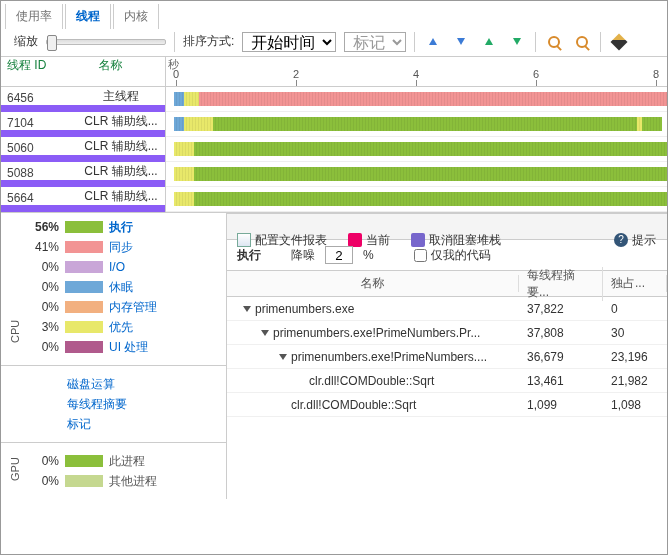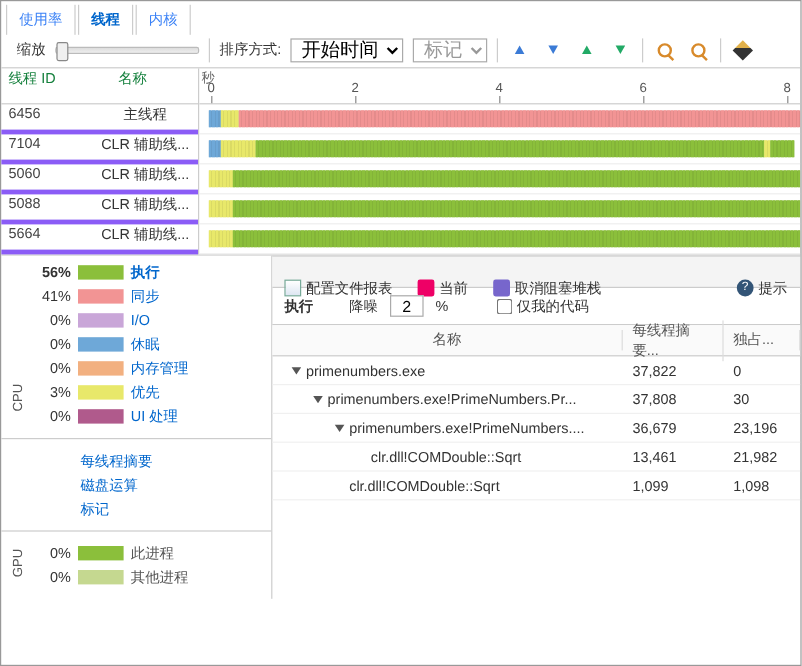--- a/index.html
+++ b/index.html
@@ -1,39 +1,39 @@
 <!DOCTYPE html>
 <html><head>
 <meta charset="utf-8">
 <style>
 * { box-sizing: border-box; margin: 0; padding: 0; }
 body { font-family: "Microsoft YaHei", "Segoe UI", sans-serif; font-size: 12px; color: #333; background: #fff; width: 668px; height: 555px; overflow: hidden; border: 1px solid #999; }
 
 .tabs { height: 26px; display: flex; align-items: center; padding: 4px 4px 0 4px; gap: 2px; }
-.tab { padding: 4px 10px; border-left: 1px solid #ccc; border-right: 1px solid #ccc; cursor: pointer; color: #3b82f6; }
+.tab { padding: 4px 10px; border-left: 1px solid #ccc; border-right: 1px solid #ccc; cursor: pointer; color: #737373; }
 .tab.active { color: #0066cc; font-weight: bold; }
 
 .toolbar { height: 30px; display: flex; align-items: center; padding: 2px 13px; gap: 8px; border-bottom: 1px solid #ccc; }
 .zoom-slider { width: 120px; height: 6px; background: linear-gradient(#ddd,#eee); border: 1px solid #bbb; border-radius: 2px; position: relative; }
 .zoom-thumb { position: absolute; left: 0; top: -5px; width: 10px; height: 16px; background: #f0f0f0; border: 1px solid #888; border-radius: 2px; }
 .toolbar-sep { width: 1px; height: 20px; background: #ccc; }
 .sel { height: 20px; border: 1px solid #aaa; background: #fff; font-size: 16px; padding: 0 4px; }
 .tbtn { width: 20px; height: 20px; display: flex; align-items: center; justify-content: center; cursor: pointer; border: 1px solid transparent; }
 .ico-up { width: 0; height: 0; border-left: 4px solid transparent; border-right: 4px solid transparent; border-bottom: 7px solid #3b7bd6; }
 .ico-dn { width: 0; height: 0; border-left: 4px solid transparent; border-right: 4px solid transparent; border-top: 7px solid #3b7bd6; }
 .ico-zoom { width: 12px; height: 12px; border: 2px solid #d88a2b; border-radius: 50%; position: relative; }
 .ico-zoom::after { content: ""; position: absolute; width: 6px; height: 2px; background: #d88a2b; bottom: -3px; right: -4px; transform: rotate(45deg); }
 .ico-edit { width: 12px; height: 12px; background: linear-gradient(135deg, #e2b14a 40%, #333 40%); transform: rotate(45deg); }
 
 .timeline { display: flex; border-bottom: 1px solid #ccc; }
 .tl-left { width: 165px; border-right: 1px solid #ccc; }
 .tl-head { display: flex; border-bottom: 1px solid #ccc; height: 30px; align-items: flex-start; padding-bottom: 2px; color: #15803d; }
 .tl-col-id { width: 55px; padding-left: 6px; }
 .tl-col-name { flex: 1; text-align: center; }
-.tl-row { display: flex; height: 25px; align-items: flex-start; border-bottom: 4px solid #8b5cf6; gap: 15px; }
+.tl-row { display: flex; height: 25px; align-items: flex-end; border-bottom: 7px solid #8b5cf6; gap: 15px; }
 .tl-row .tl-col-id { color: #444; }
 .tl-right { flex: 1; overflow: hidden; position: relative; }
 .ruler { height: 30px; position: relative; border-bottom: 1px solid #ccc; }
 .ruler-lbl { position: absolute; top: 0; left: 2px; color: #666; font-size: 11px; }
 .tick { position: absolute; bottom: 0; width: 1px; height: 6px; background: #888; }
 .tickn { position: absolute; bottom: 6px; font-size: 11px; color: #555; transform: translateX(-50%); }
 .bar-row { height: 25px; display: flex; align-items: center; border-bottom: 1px solid #eee; }
 .bar { height: 14px; }
 .seg { height: 100%; }
 
@@ -239,24 +239,24 @@
           </div>
           <div class="prof-item">
             <span class="pct">0%</span>
             <span class="sw" style="background:#b05a8c"></span>
             <span class="lnk">UI 处理</span>
           </div>
         </div>
       <div class="divider"></div>
       <div class="prof-list" id="link-list" style="padding-left:66px">
           <div class="prof-item">
+            <span class="lnk">磁盘运算</span>
+          </div>
+          <div class="prof-item">
             <span class="lnk">每线程摘要</span>
-          </div>
-          <div class="prof-item">
-            <span class="lnk">磁盘运算</span>
           </div>
           <div class="prof-item">
             <span class="lnk">标记</span>
           </div>
         </div>
       <div class="divider"></div>
       <div class="prof-list" id="gpu-list" style="padding-left:22px">
           <div class="prof-item">
             <span class="pct">0%</span>
             <span class="sw" style="background:#8bbf3b"></span>

